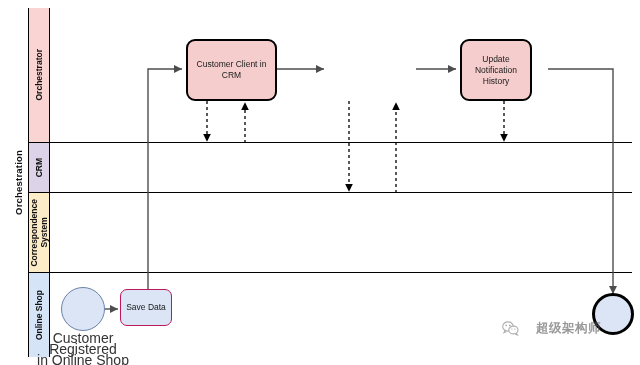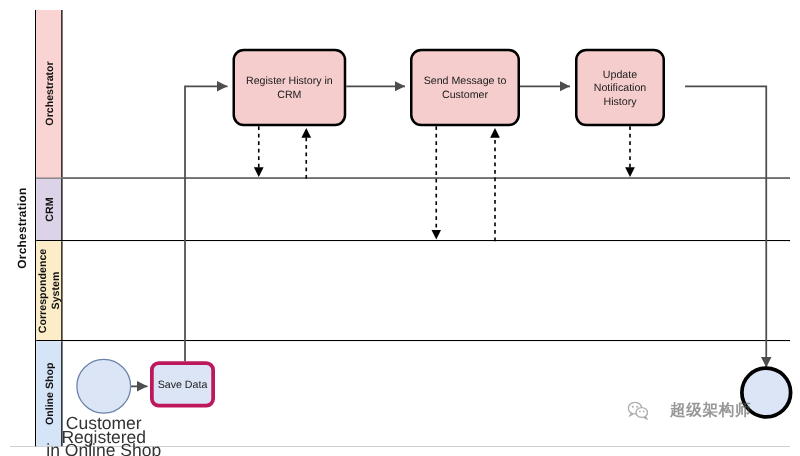--- a/index.html
+++ b/index.html
@@ -95,21 +95,21 @@
     font-size: 8.5px;
     line-height: 11px;
     color: #1a1a1a;
     padding: 2px;
   }
   .task.orch {
     background: #f5cdcd;
   }
   .task.shop {
     background: #dbe5f6;
-    border: 3px solid #be185d;
+    border: 1px solid #be185d;
     border-radius: 7px;
   }
   
   .event {
     position: absolute;
     border-radius: 50%;
     background: #dbe5f6;
     box-sizing: border-box;
   }
   .event.start {
@@ -211,26 +211,23 @@
     <path d="M245,143 L245,103" stroke="#000000" stroke-width="1.3" fill="none" stroke-dasharray="3,3" marker-end="url(#arrow-dash)"></path>
 
     <path d="M349,101 L349,191" stroke="#000000" stroke-width="1.3" fill="none" stroke-dasharray="3,3" marker-end="url(#arrow-dash)"></path>
 
     <path d="M396,193 L396,103" stroke="#000000" stroke-width="1.3" fill="none" stroke-dasharray="3,3" marker-end="url(#arrow-dash)"></path>
 
     <path d="M504,101 L504,141" stroke="#000000" stroke-width="1.3" fill="none" stroke-dasharray="3,3" marker-end="url(#arrow-dash)"></path>
   </svg>
 
   <div class="task orch" style="left:186px; top:39px; width:91px; height:62px;">
-    <span>Register History in CRM</span>
-  </div>
-
-  <div class="task orch" style="left:328px; top:39px; width:88px; height:62px;">
-    <span>Send Message to Customer</span>
-  </div>
+    <span>Customer Client in CRM</span>
+  </div>
+
 
   <div class="task orch" style="left:460px; top:39px; width:72px; height:62px;">
     <span>Update Notification History</span>
   </div>
 
   <div class="task shop" style="left:120px; top:289px; width:52px; height:37px;">
     <span>Save Data</span>
   </div>
 
   <div class="event start" style="left:61px; top:287px; width:44px; height:44px;"></div>

